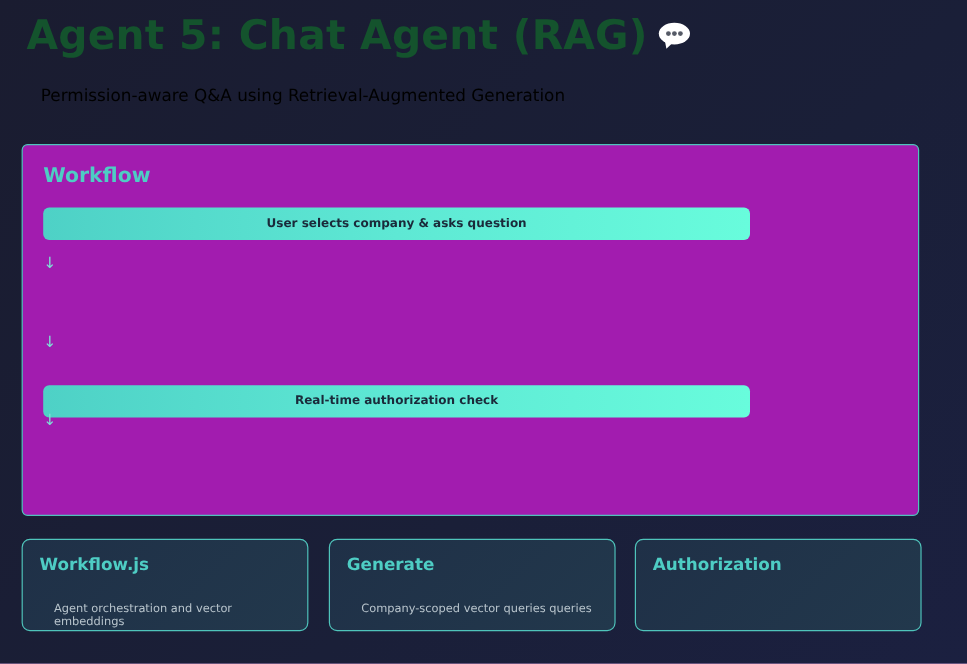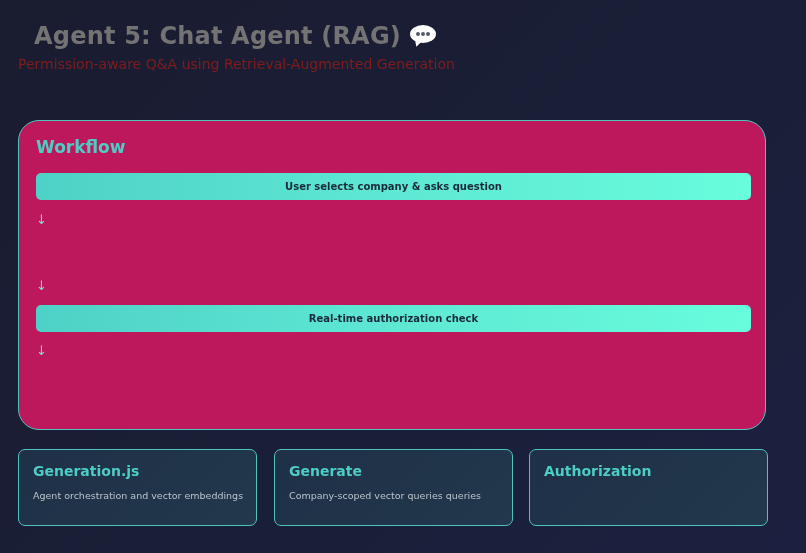--- a/index.html
+++ b/index.html
@@ -12,24 +12,24 @@
       overflow: hidden;
       background: linear-gradient(135deg, #1a1c30 0%, #1a1f38 60%, #1b2040 100%);
       font-family: "DejaVu Sans", sans-serif;
       color: #e6f6f3;
       position: relative;
     }
     .page-title {
       position: absolute;
       left: 18px;
       top: 6px;
-      margin: 16px;
-      font-size: 24px;
+      margin: 4px;
+      font-size: 34px;
       font-weight: bold;
-      color: #737373;
+      color: #14532d;
       letter-spacing: 0.2px;
       display: flex;
       align-items: center;
     }
     .title-emoji {
       margin-left: 8px;
       width: 28px;
       height: 26px;
       position: relative;
       display: inline-block;
@@ -54,49 +54,49 @@
       position: absolute;
       top: 9px;
       width: 4px; height: 4px;
       background: #555a66;
       border-radius: 50%;
     }
     .subtitle {
       position: absolute;
       left: 18px;
       top: 56px;
-      margin: 0;
+      margin: 16px;
       font-size: 14px;
-      color: #7f1d1d;
+      color: #000000;
       text-align: right;
     }
     .workflow-card {
       position: absolute;
       left: 18px;
       top: 120px;
       width: 748px;
       height: 310px;
       border: 1.5px solid #4fc4bb;
-      border-radius: 21px;
-      background: #be185d;
+      border-radius: 5px;
+      background: #a21caf;
       box-sizing: border-box;
     }
     .workflow-title {
       position: absolute;
       left: 17px;
       top: 16px;
       margin: 0;
       font-size: 17px;
       font-weight: bold;
       color: #4ecdc4;
     }
     .step {
       position: absolute;
       left: 17px;
-      width: 715px;
+      width: 589px;
       height: 27px;
       border-radius: 5px;
       background: linear-gradient(90deg, #4ed1c6 0%, #5ee8d4 50%, #68fcdc 100%);
       display: flex;
       align-items: center;
       justify-content: center;
       font-size: 10px;
       font-weight: bold;
       color: #1a2a3a;
       box-sizing: border-box;
@@ -124,21 +124,21 @@
       top: 13px;
       margin: 0;
       font-size: 14px;
       font-weight: bold;
       color: #4ecdc4;
     }
     .feature-desc {
       position: absolute;
       left: 14px;
       top: 40px;
-      margin: 0;
+      margin: 12px;
       font-size: 9.5px;
       color: #b8c4cc;
     }
   </style>
 </head>
 <body>
 
 <h1 class="page-title">
   <span>Agent 5: Chat Agent (RAG)</span>
   <span class="title-emoji">
@@ -155,29 +155,29 @@
 <section class="workflow-card">
   <h2 class="workflow-title">Workflow</h2>
 
   <div class="step" style="top:52px">
     <span>User selects company &amp; asks question</span>
   </div>
   <div class="arrow" style="top:92px">↓</div>
 
   <div class="arrow" style="top:158px">↓</div>
 
-  <div class="step" style="top:184px">
+  <div class="step" style="top:200px">
     <span>Real-time authorization check</span>
   </div>
   <div class="arrow" style="top:223px">↓</div>
 
 </section>
 
 <div class="feature-card" style="left:18px">
-  <h3 class="feature-title">Generation.js</h3>
+  <h3 class="feature-title">Workflow.js</h3>
   <p class="feature-desc">Agent orchestration and vector embeddings</p>
 </div>
 
 <div class="feature-card" style="left:274px">
   <h3 class="feature-title">Generate</h3>
   <p class="feature-desc">Company-scoped vector queries queries</p>
 </div>
 
 <div class="feature-card" style="left:529px">
   <h3 class="feature-title">Authorization</h3>

